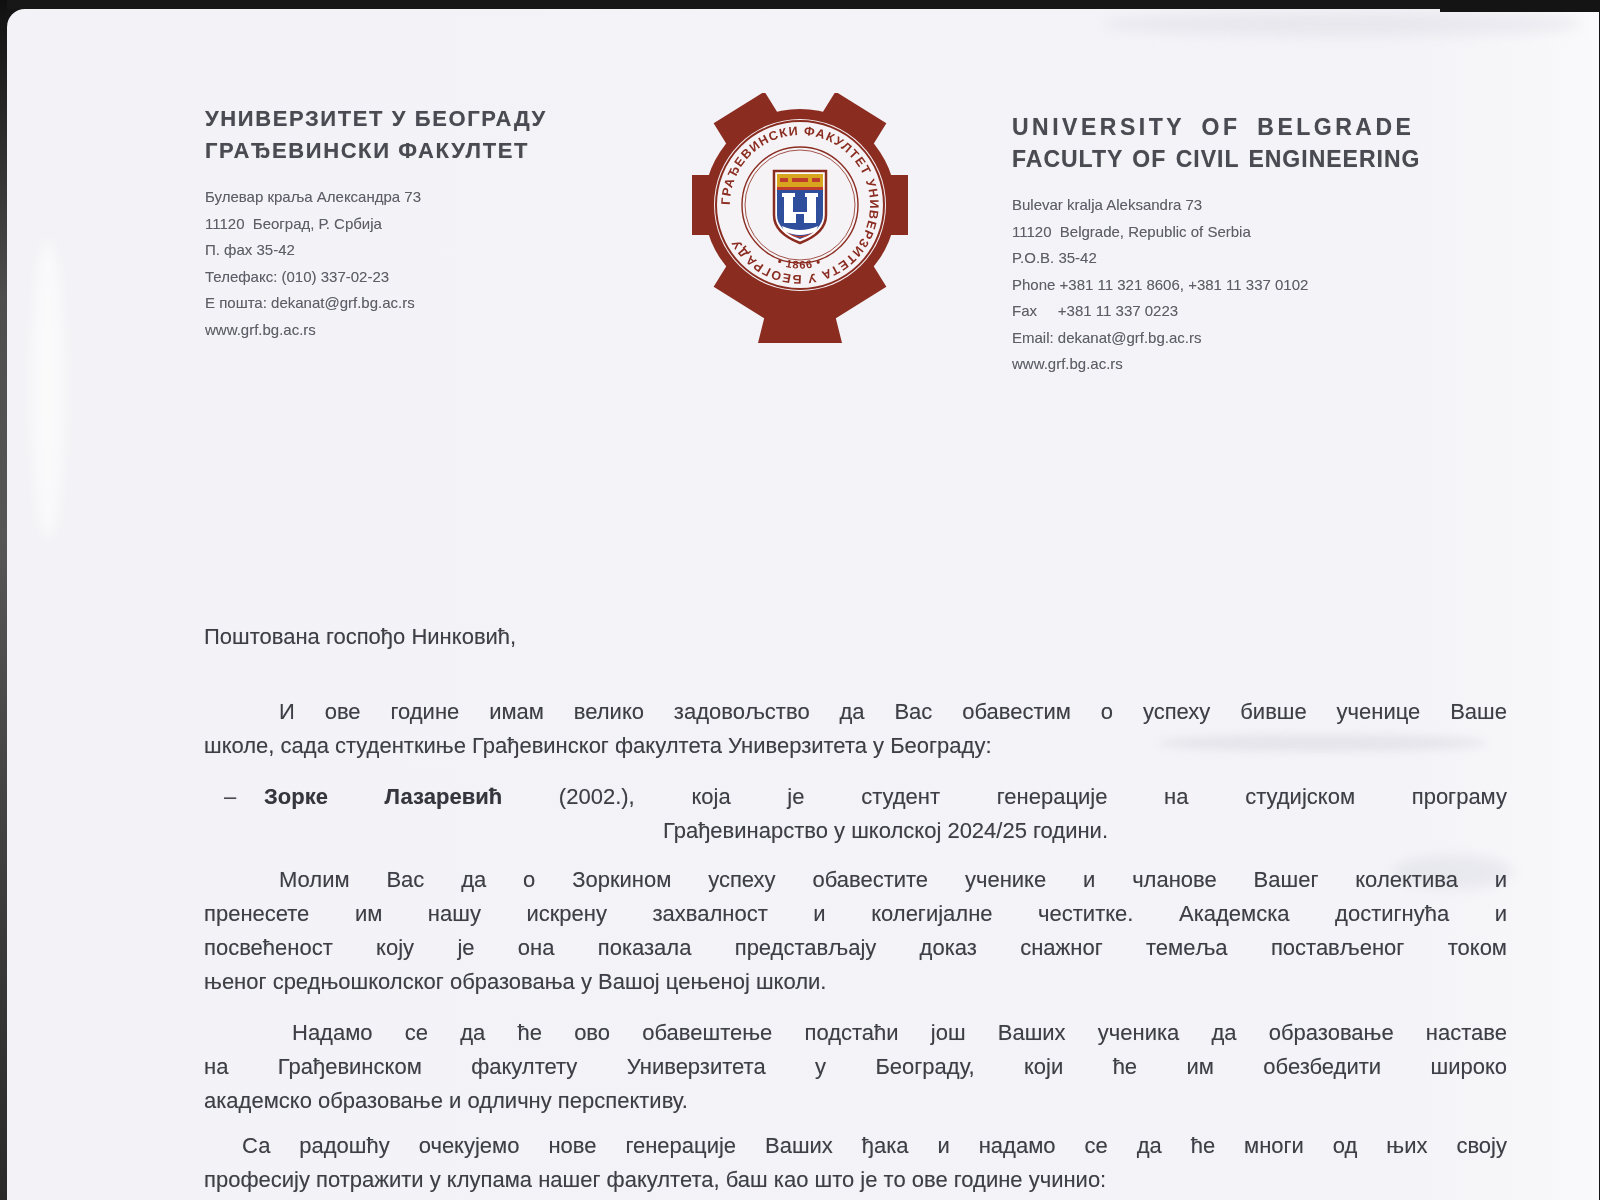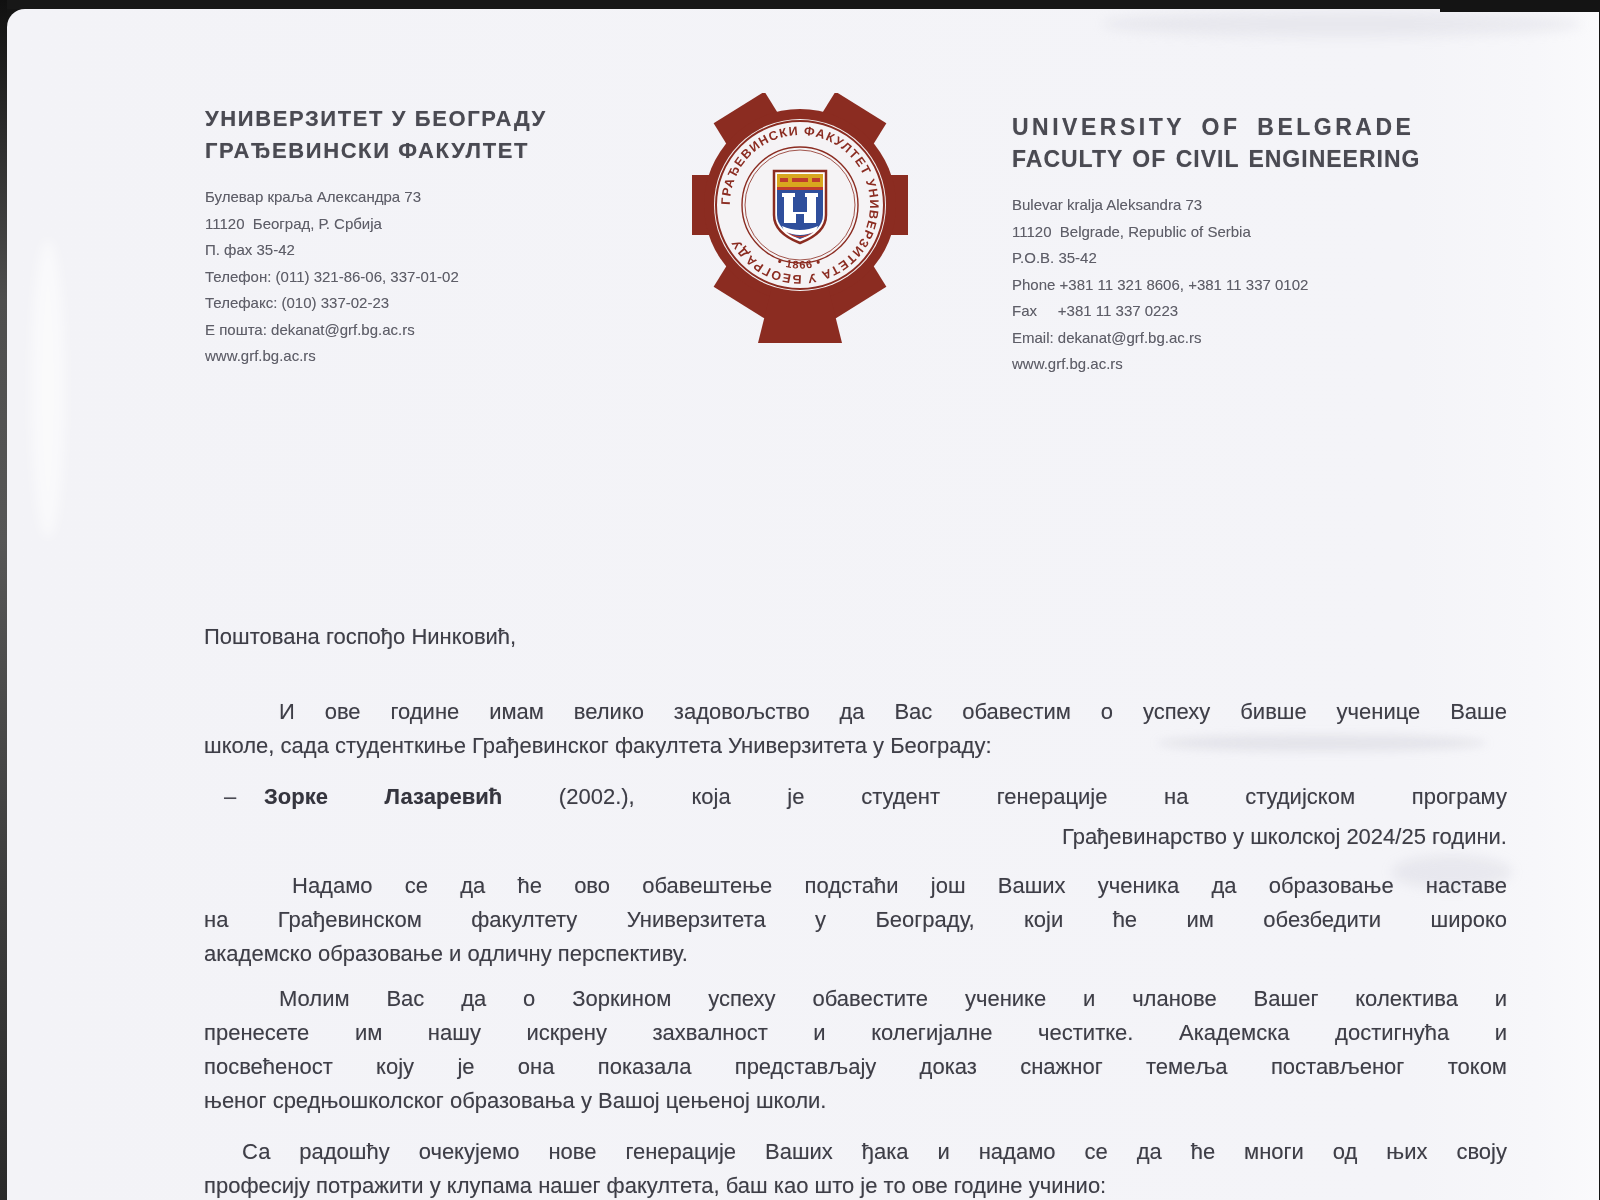--- a/index.html
+++ b/index.html
@@ -48,21 +48,21 @@
   .salutation{margin-bottom:41px;}
   .para{--ind:75px;}
   .para .jline{text-align:justify;text-align-last:justify;}
   .para .jlast{text-align:left;}
   .para > div:first-child{text-indent:var(--ind);}
   .p1{margin-bottom:17px;}
   .bullet{position:relative;margin-bottom:15px;--ind:0px;}
   .bullet .dash{position:absolute;left:20px;top:0;color:#4a4a53;}
   .bullet .bullet-body{margin-left:60px;}
   .bullet .jline{text-align:justify;text-align-last:justify;}
-  .bullet .jlast{text-align:right;margin-top:6px;}
+  .bullet .jlast{text-align:center;}
   .bullet b{color:#35353e;}
   .p2{margin-bottom:17px;}
   .p3{--ind:88px;margin-bottom:11px;}
   .p4{--ind:38px;}
 </style>
 </head>
 <body>
 
 <div class="edge-top"></div>
 <div class="edge-top-right"></div>
@@ -77,21 +77,20 @@
 
   <div class="lh-left">
     <div class="lh-title">
       <div>УНИВЕРЗИТЕТ У БЕОГРАДУ</div>
       <div>ГРАЂЕВИНСКИ ФАКУЛТЕТ</div>
     </div>
     <div class="lh-addr">
         <div>Булевар краља Александра 73</div>
         <div>11120  Београд, Р. Србија</div>
         <div>П. фах 35-42</div>
-        <div>Телефон: (011) 321-86-06, 337-01-02</div>
         <div>Телефакс: (010) 337-02-23</div>
         <div>Е пошта: dekanat@grf.bg.ac.rs</div>
         <div>www.grf.bg.ac.rs</div>
       </div>
   </div>
 
   <svg class="seal" viewBox="0 0 216 252">
     <g>
 
       <g fill="#8b2c21">
@@ -168,30 +167,30 @@
       </div>
 
     <div class="bullet">
       <span class="dash">–</span>
       <div class="bullet-body">
         <div class="jline"><b>Зорке Лазаревић</b><span> (2002.), која је студент генерације на студијском програму</span></div>
         <div class="jlast">Грађевинарство у школској 2024/25 години.</div>
       </div>
     </div>
 
-    <div class="para p3">
-        <div class="jline">Надамо се да ће ово обавештење подстаћи још Ваших ученика да образовање наставе</div>
-        <div class="jline">на Грађевинском факултету Универзитета у Београду, који ће им обезбедити широко</div>
-        <div class="jlast">академско образовање и одличну перспективу.</div>
-      </div>
     <div class="para p2">
         <div class="jline">Молим Вас да о Зоркином успеху обавестите ученике и чланове Вашег колектива и</div>
         <div class="jline">пренесете им нашу искрену захвалност и колегијалне честитке. Академска достигнућа и</div>
         <div class="jline">посвећеност коју је она показала представљају доказ снажног темеља постављеног током</div>
         <div class="jlast">њеног средњошколског образовања у Вашој цењеној школи.</div>
+      </div>
+    <div class="para p3">
+        <div class="jline">Надамо се да ће ово обавештење подстаћи још Ваших ученика да образовање наставе</div>
+        <div class="jline">на Грађевинском факултету Универзитета у Београду, који ће им обезбедити широко</div>
+        <div class="jlast">академско образовање и одличну перспективу.</div>
       </div>
     <div class="para p4">
         <div class="jline">Са радошћу очекујемо нове генерације Ваших ђака и надамо се да ће многи од њих своју</div>
         <div class="jlast">професију потражити у клупама нашег факултета, баш као што је то ове године учинио:</div>
       </div>
   </div>
 
 </div>
 
 </body></html>

